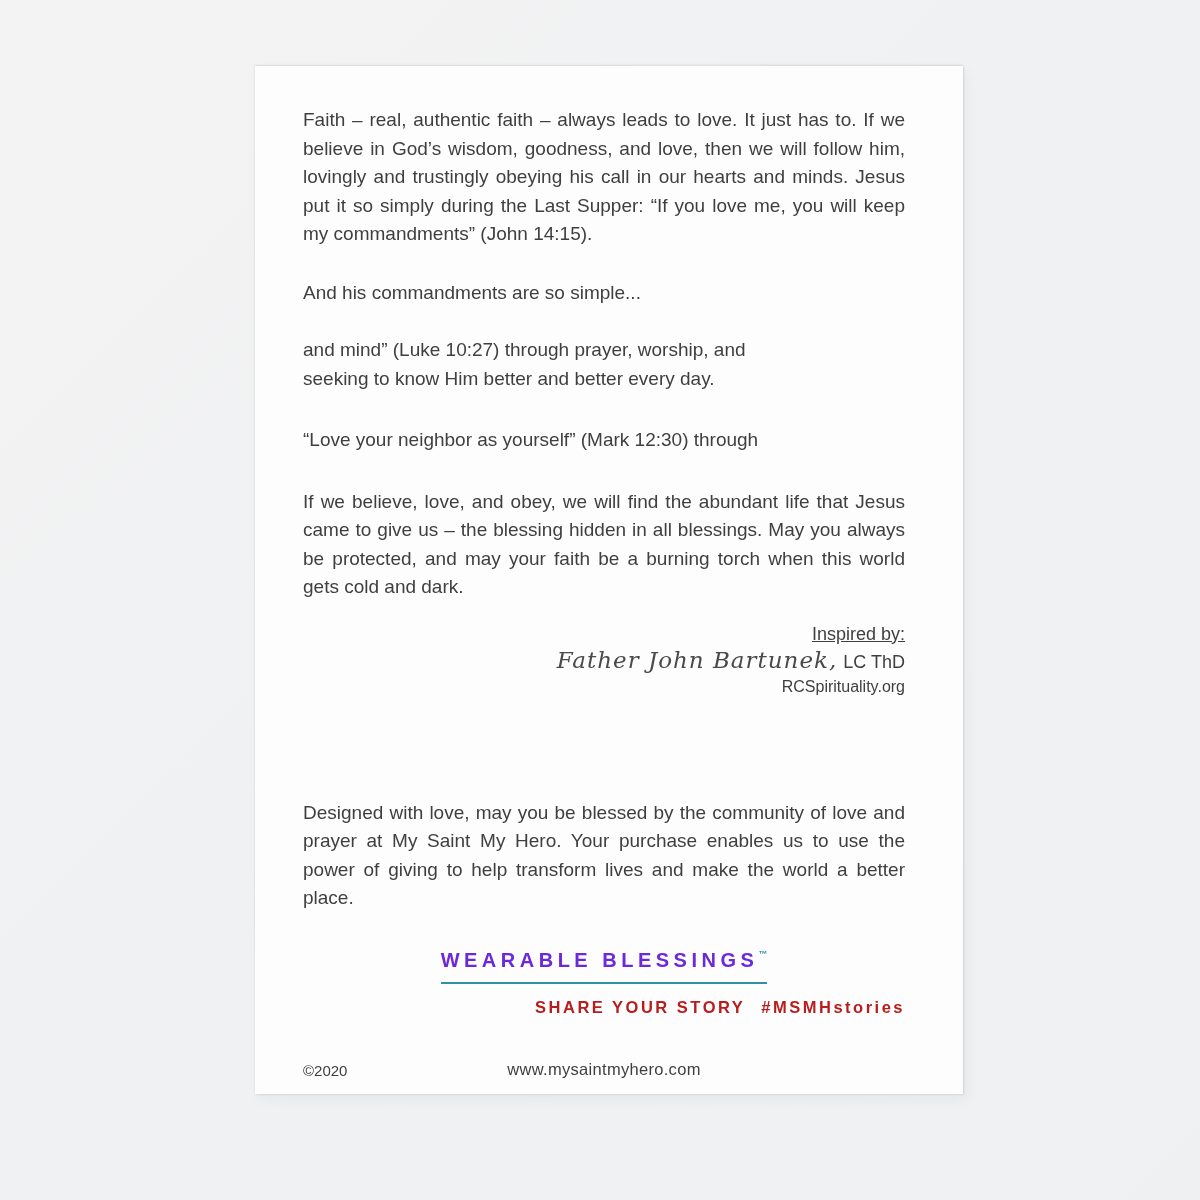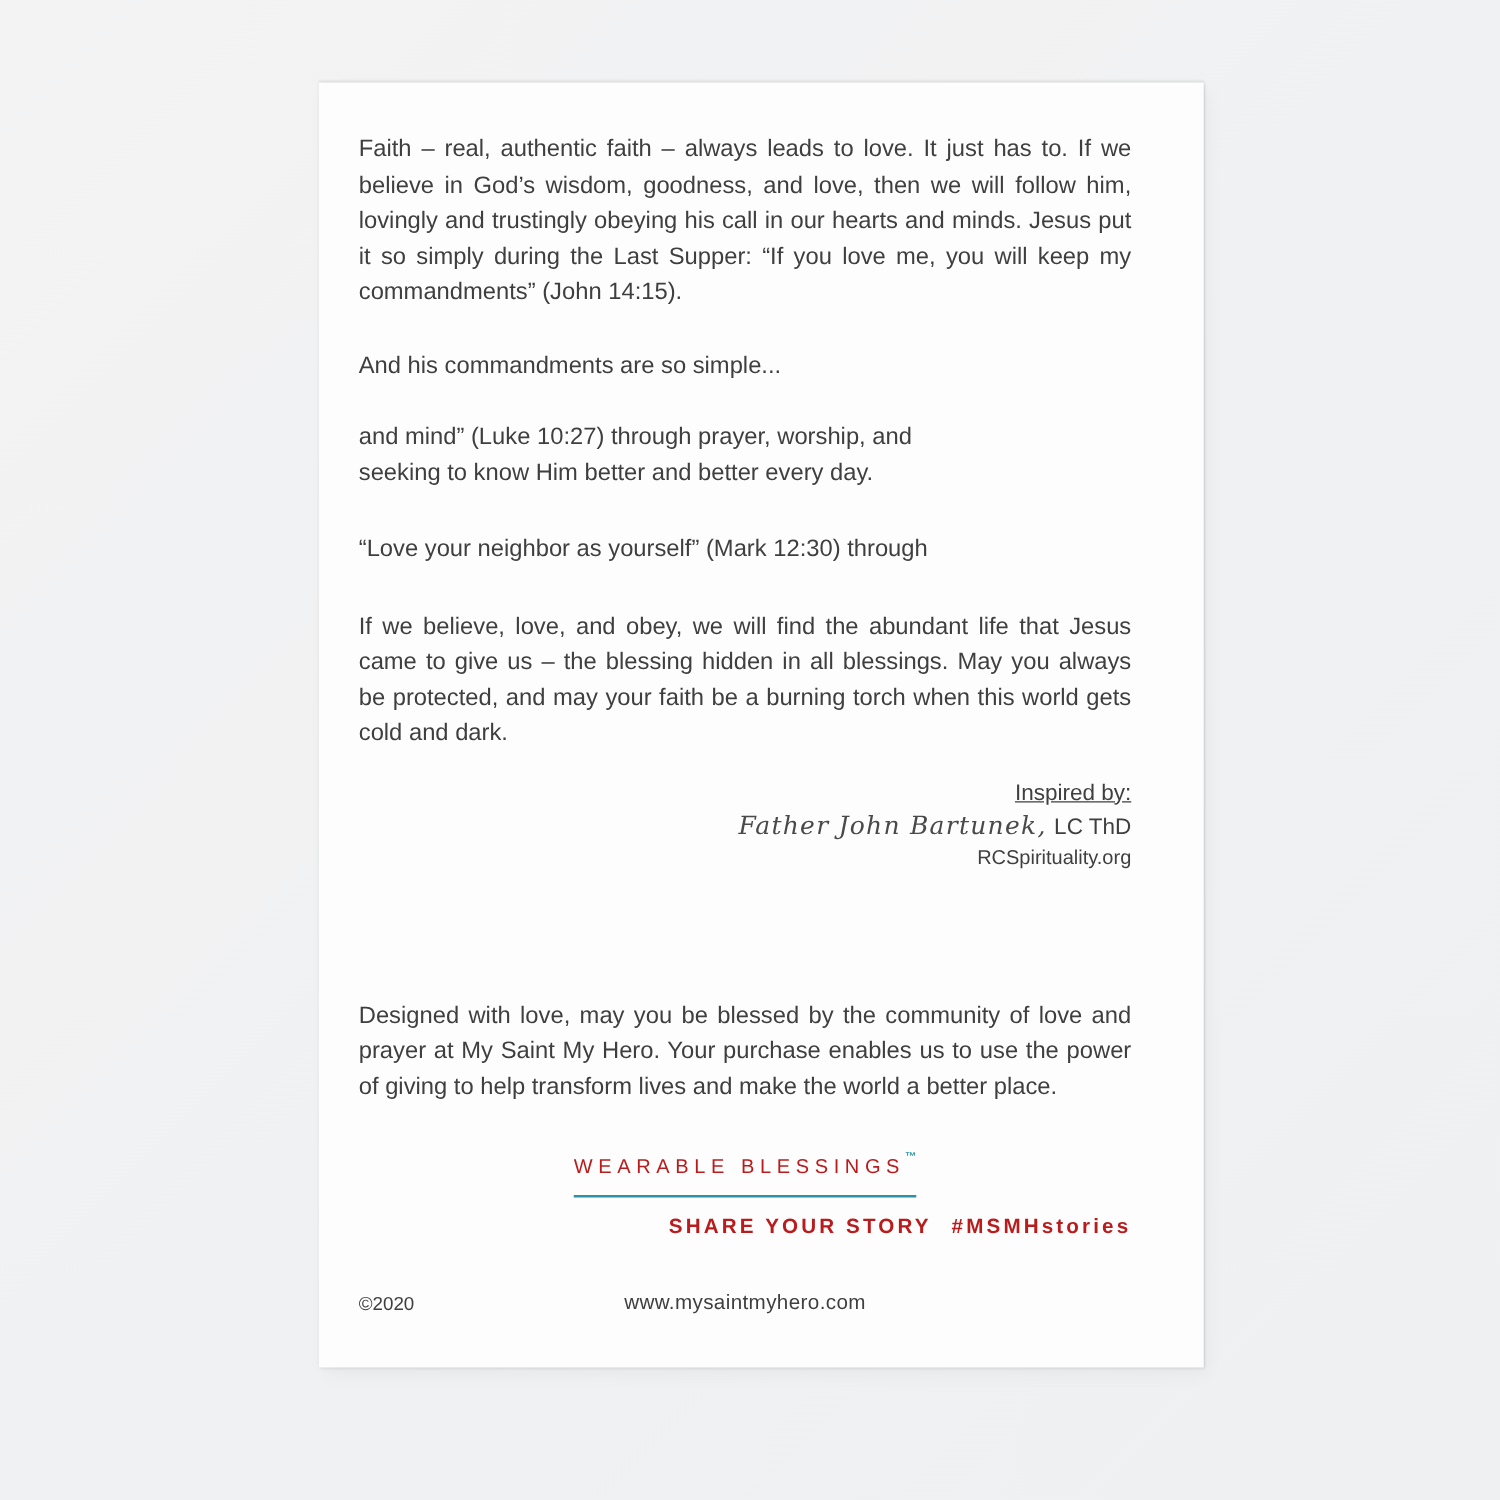--- a/index.html
+++ b/index.html
@@ -26,20 +26,21 @@
     top: 66px;
     width: 708px;
     height: 1028px;
     background: #fdfdfd;
     box-shadow: 0 -1px 2px rgba(0,0,0,0.10), 1px 1px 2px rgba(0,0,0,0.08), 4px 6px 14px rgba(0,0,0,0.04);
   }
   .content {
     padding: 40px 58px 0 32px;
     font-size: 19px;
     line-height: 28.5px;
+    margin-left: 16px;
   }
   .para {
     margin: 0;
     text-align: justify;
   }
   .centered {
     text-align: left;
     margin: 0;
   }
   .intro-line {
@@ -63,21 +64,21 @@
     font-size: 18px;
     text-decoration: underline;
   }
   .signature-row {
     margin-top: 2px;
     white-space: nowrap;
   }
   .signature {
     font-family: "DejaVu Serif", "Liberation Serif", serif;
     font-style: italic;
-    font-size: 20px;
+    font-size: 23px;
     letter-spacing: 1px;
     color: #4a4a4a;
   }
   .credentials {
     font-size: 18px;
     margin-left: 6px;
   }
   .inspired-site {
     font-size: 16px;
     margin-top: 1px;
@@ -88,23 +89,23 @@
   .brand-block {
     margin-top: 27px;
     text-align: center;
   }
   .wordmark-wrap {
     display: inline-block;
     border-bottom: 2px solid #2b93a3;
     padding-bottom: 7px;
   }
   .wordmark {
-    color: #b91c1c;
-    font-weight: normal;
-    font-size: 16px;
+    color: #6d28d9;
+    font-weight: bold;
+    font-size: 20px;
     letter-spacing: 4.5px;
   }
   .trademark {
     color: #2b93a3;
     font-weight: bold;
     font-size: 9px;
     vertical-align: 10px;
     letter-spacing: 0;
   }
   .tagline {

